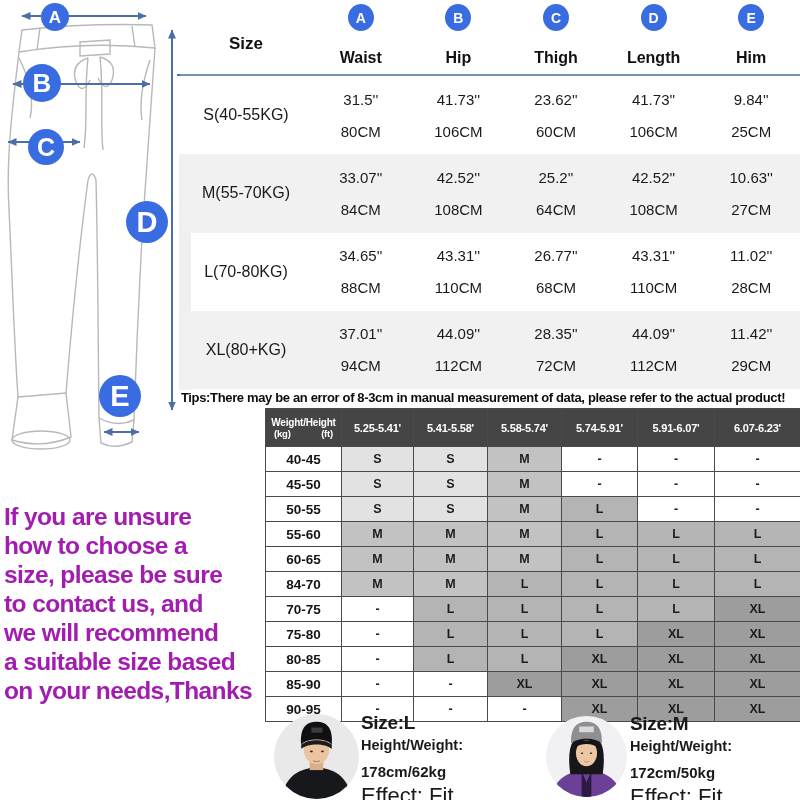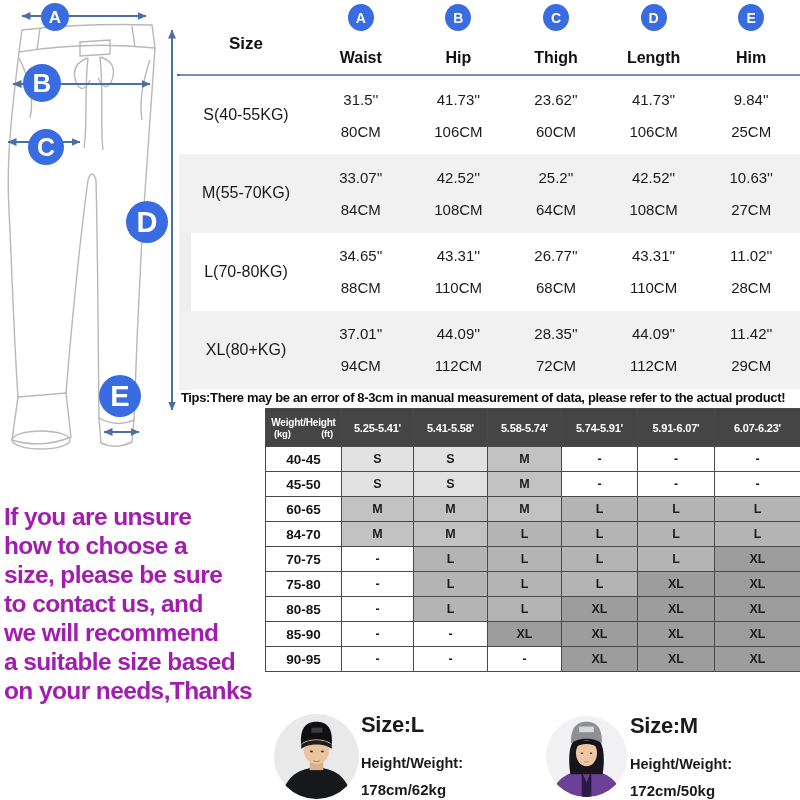--- a/index.html
+++ b/index.html
@@ -50,22 +50,22 @@
   .contact{position:absolute;left:4px;top:502px;width:288px;font-size:24.5px;font-weight:bold;
            line-height:29px;letter-spacing:-0.6px;color:#a21caf;}
 
   
   .model-photo{position:absolute;border-radius:50%;overflow:hidden;}
   .photo-1{left:274px;top:714px;width:85px;height:85px;}
   .photo-2{left:546px;top:716px;width:81px;height:81px;}
   .model-text{position:absolute;}
   .mtext-1{left:361px;top:712px;}
   .mtext-2{left:630px;top:713px;}
-  .m-size{font-size:22px;font-weight:bold;letter-spacing:-0.3px;}
-  .m-hwl{font-size:14.5px;font-weight:bold;margin-top:17px;}
+  .m-size{font-size:19px;font-weight:bold;letter-spacing:-0.3px;}
+  .m-hwl{font-size:14.5px;font-weight:bold;margin-top:3px;}
   .m-hwv{font-size:15px;font-weight:bold;margin-top:10px;}
   .m-eff{font-size:22px;margin-top:3px;}
 </style>
 </head>
 <body>
 
 <div class="canvas">
 
   <svg class="pants-fig" viewBox="0 0 192 455">
     <defs>
@@ -283,20 +283,38 @@
           <td class="mx-cell" style="background: rgb(255, 255, 255);">-</td>
         </tr>
       <tr>
           <th>45-50</th>
           <td class="mx-cell" style="background: rgb(226, 226, 226);">S</td>
           <td class="mx-cell" style="background: rgb(226, 226, 226);">S</td>
           <td class="mx-cell" style="background: rgb(194, 194, 194);">M</td>
           <td class="mx-cell" style="background: rgb(255, 255, 255);">-</td>
           <td class="mx-cell" style="background: rgb(255, 255, 255);">-</td>
           <td class="mx-cell" style="background: rgb(255, 255, 255);">-</td>
+        </tr>
+      <tr>
+          <th>50-55</th>
+          <td class="mx-cell" style="background: rgb(226, 226, 226);">S</td>
+          <td class="mx-cell" style="background: rgb(226, 226, 226);">S</td>
+          <td class="mx-cell" style="background: rgb(194, 194, 194);">M</td>
+          <td class="mx-cell" style="background: rgb(180, 180, 180);">L</td>
+          <td class="mx-cell" style="background: rgb(255, 255, 255);">-</td>
+          <td class="mx-cell" style="background: rgb(255, 255, 255);">-</td>
+        </tr>
+      <tr>
+          <th>55-60</th>
+          <td class="mx-cell" style="background: rgb(194, 194, 194);">M</td>
+          <td class="mx-cell" style="background: rgb(194, 194, 194);">M</td>
+          <td class="mx-cell" style="background: rgb(194, 194, 194);">M</td>
+          <td class="mx-cell" style="background: rgb(180, 180, 180);">L</td>
+          <td class="mx-cell" style="background: rgb(180, 180, 180);">L</td>
+          <td class="mx-cell" style="background: rgb(180, 180, 180);">L</td>
         </tr>
       <tr>
           <th>60-65</th>
           <td class="mx-cell" style="background: rgb(194, 194, 194);">M</td>
           <td class="mx-cell" style="background: rgb(194, 194, 194);">M</td>
           <td class="mx-cell" style="background: rgb(194, 194, 194);">M</td>
           <td class="mx-cell" style="background: rgb(180, 180, 180);">L</td>
           <td class="mx-cell" style="background: rgb(180, 180, 180);">L</td>
           <td class="mx-cell" style="background: rgb(180, 180, 180);">L</td>
         </tr>

